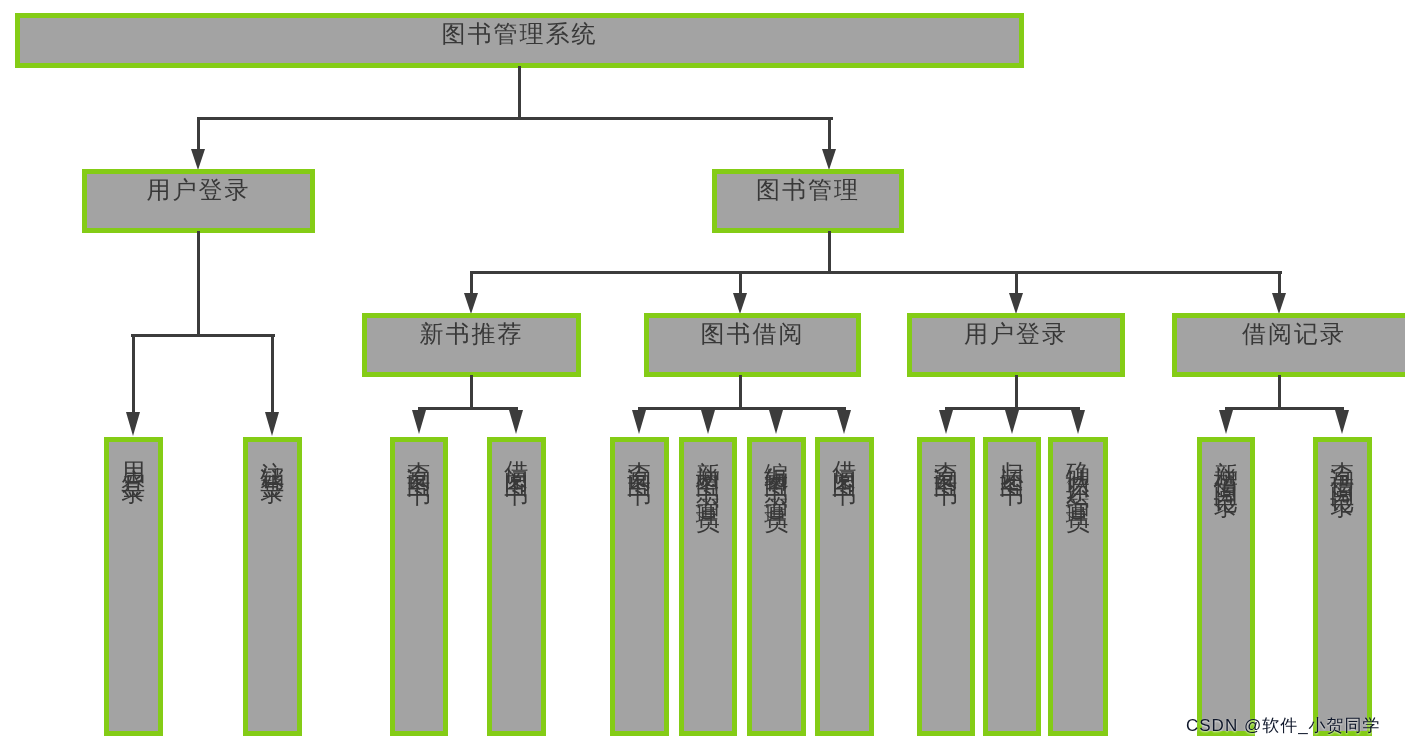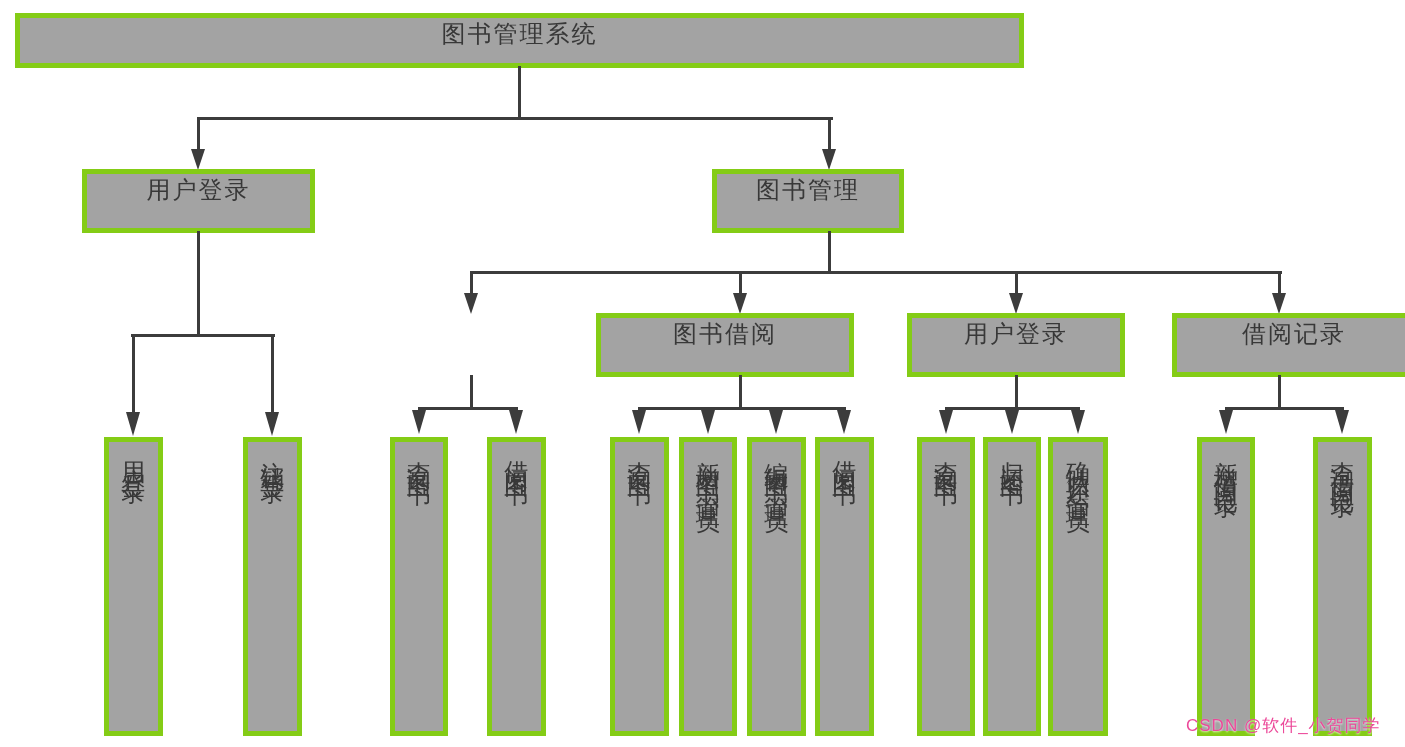--- a/index.html
+++ b/index.html
@@ -18,21 +18,21 @@
   }
   .line{position:absolute;background:#3c3c3c;}
   .arrow{
     position:absolute;width:0;height:0;
     border-left:7px solid transparent;border-right:7px solid transparent;
     border-top:21px solid #3c3c3c;
   }
   .arrow.long{border-top-width:24px;}
   .watermark{
     position:absolute;left:1186px;top:714px;font-size:17px;letter-spacing:1px;
-    color:#ec4899;white-space:nowrap;text-shadow:0 1px 2px rgba(255,255,255,0.85);text-align:right;
+    color:#0f172a;white-space:nowrap;text-shadow:0 1px 2px rgba(255,255,255,0.85);text-align:right;
   }
 </style>
 </head>
 <body>
 
 <div id="canvas">
 
   <div class="node" style="left:15px;top:13px;width:1009px;height:55px">
     <span class="hlabel">图书管理系统</span>
   </div>
@@ -62,21 +62,24 @@
   <div class="line" style="left:470px;top:271px;width:812px;height:3px"></div>
   <div class="line" style="left:470px;top:271px;width:3px;height:24px"></div>
   <div class="line" style="left:739px;top:271px;width:3px;height:24px"></div>
   <div class="line" style="left:1015px;top:271px;width:3px;height:24px"></div>
   <div class="line" style="left:1278px;top:271px;width:3px;height:24px"></div>
   <div class="arrow" style="left:464px;top:293px"></div>
   <div class="arrow" style="left:733px;top:293px"></div>
   <div class="arrow" style="left:1009px;top:293px"></div>
   <div class="arrow" style="left:1272px;top:293px"></div>
 
-  <div class="node" style="left:596px;top:313px;width:258px;height:64px">
+  <div class="node" style="left:362px;top:313px;width:219px;height:64px">
+    <span class="hlabel">新书推荐</span>
+  </div>
+  <div class="node" style="left:644px;top:313px;width:217px;height:64px">
     <span class="hlabel">图书借阅</span>
   </div>
   <div class="node" style="left:907px;top:313px;width:218px;height:64px">
     <span class="hlabel">用户登录</span>
   </div>
   <div class="node" style="left:1172px;top:313px;width:244px;height:64px">
     <span class="hlabel">借阅记录</span>
   </div>
 
   <div class="line" style="left:470px;top:375px;width:3px;height:35px"></div>

